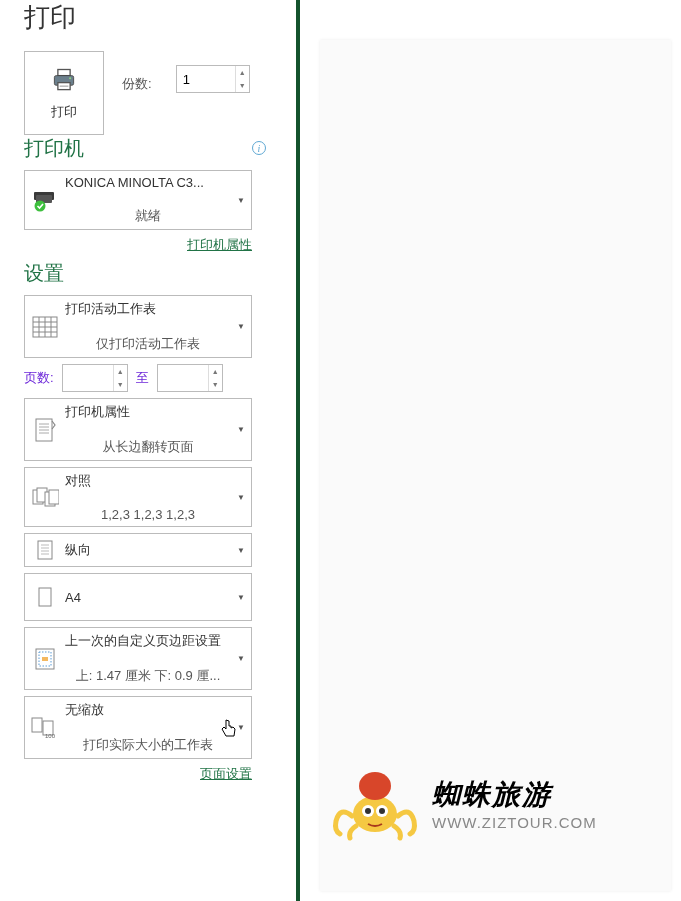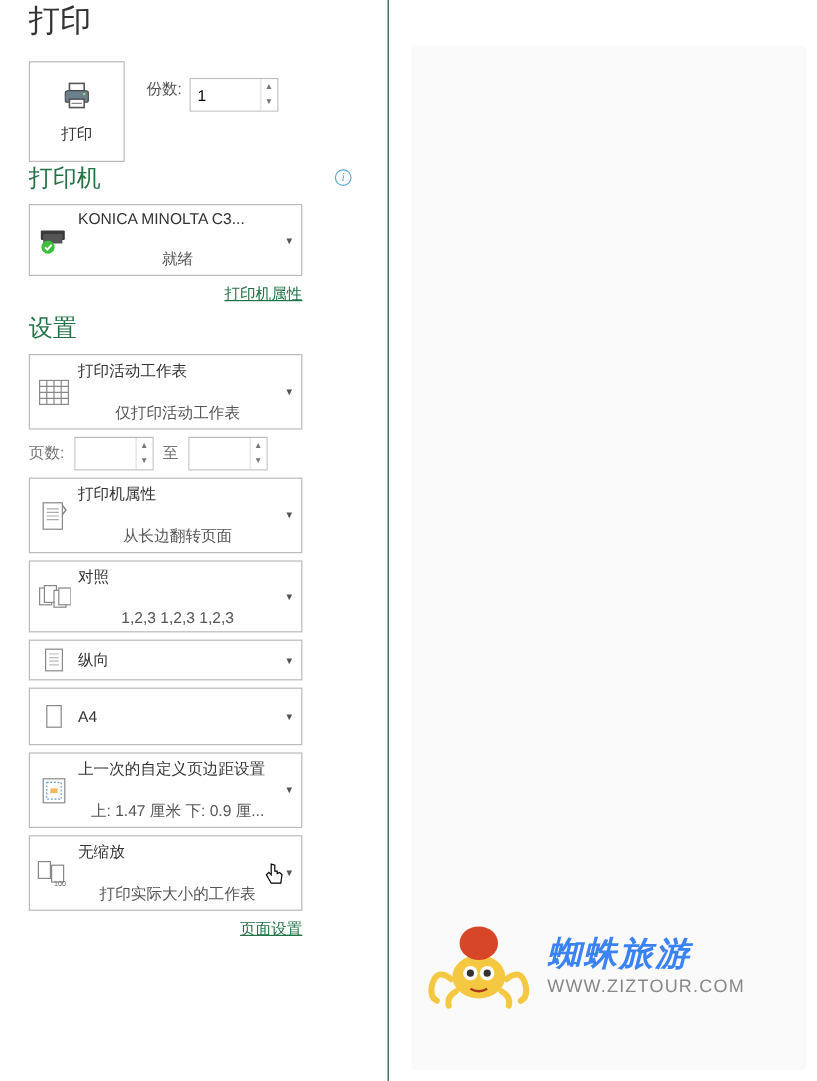--- a/index.html
+++ b/index.html
@@ -8,23 +8,23 @@
     font-size: 13px;
     background: #ffffff;
     color: #333;
     width: 681px;
     height: 901px;
     position: relative;
     overflow: hidden;
   }
   .main-container { display: flex; height: 100%; }
   .left-panel {
-    width: 324px;
+    width: 300px;
     padding: 0 0 0 24px;
-    border-right: 1px solid #14532d;
+    border-right: 4px solid #14532d;
     position: relative;
   }
   .preview-panel {
     flex: 1;
     background: #fafafa;
     margin: 40px 10px 10px 20px;
     box-shadow: 0 0 3px rgba(0,0,0,0.08);
     position: relative;
   }
   .page-title {
@@ -42,21 +42,21 @@
     display: flex;
     flex-direction: column;
     align-items: center;
     justify-content: center;
     gap: 6px;
     cursor: pointer;
     background: #fff;
   }
   .print-button svg { width: 28px; height: 28px; }
   .print-button-label { font-size: 13px; color: #333; }
-  .copies-row { display: flex; align-items: flex-start; gap: 6px; margin-top: 14px; }
+  .copies-row { display: flex; align-items: flex-end; gap: 24px; margin-top: 14px; }
   .copies-label { font-size: 13px; color: #555; }
   .spinner-input {
     display: flex;
     border: 1px solid #bbb;
     height: 28px;
     background: #fff;
   }
   .spinner-input input {
     border: none;
     outline: none;
@@ -165,34 +165,34 @@
     text-decoration: underline;
     font-size: 13px;
     cursor: pointer;
   }
   .pages-row {
     display: flex;
     align-items: center;
     gap: 8px;
     margin-bottom: 6px;
   }
-  .pages-label { font-size: 13px; color: #737373; }
+  .pages-label { font-size: 13px; color: #6d28d9; }
   .watermark {
     position: absolute;
     bottom: 50px;
     left: 10px;
     display: flex;
     align-items: center;
     gap: 12px;
   }
   .watermark-text { display:flex; flex-direction:column; }
   .wm-chinese {
     font-size: 28px;
     font-weight: bold;
-    color: #3b82f6;
+    color: #000000;
     font-style: italic;
     letter-spacing: 2px;
   }
   .wm-url {
     font-size: 15px;
     color: #888;
     letter-spacing: 1px;
   }
   .cursor-hand {
     position: absolute;

